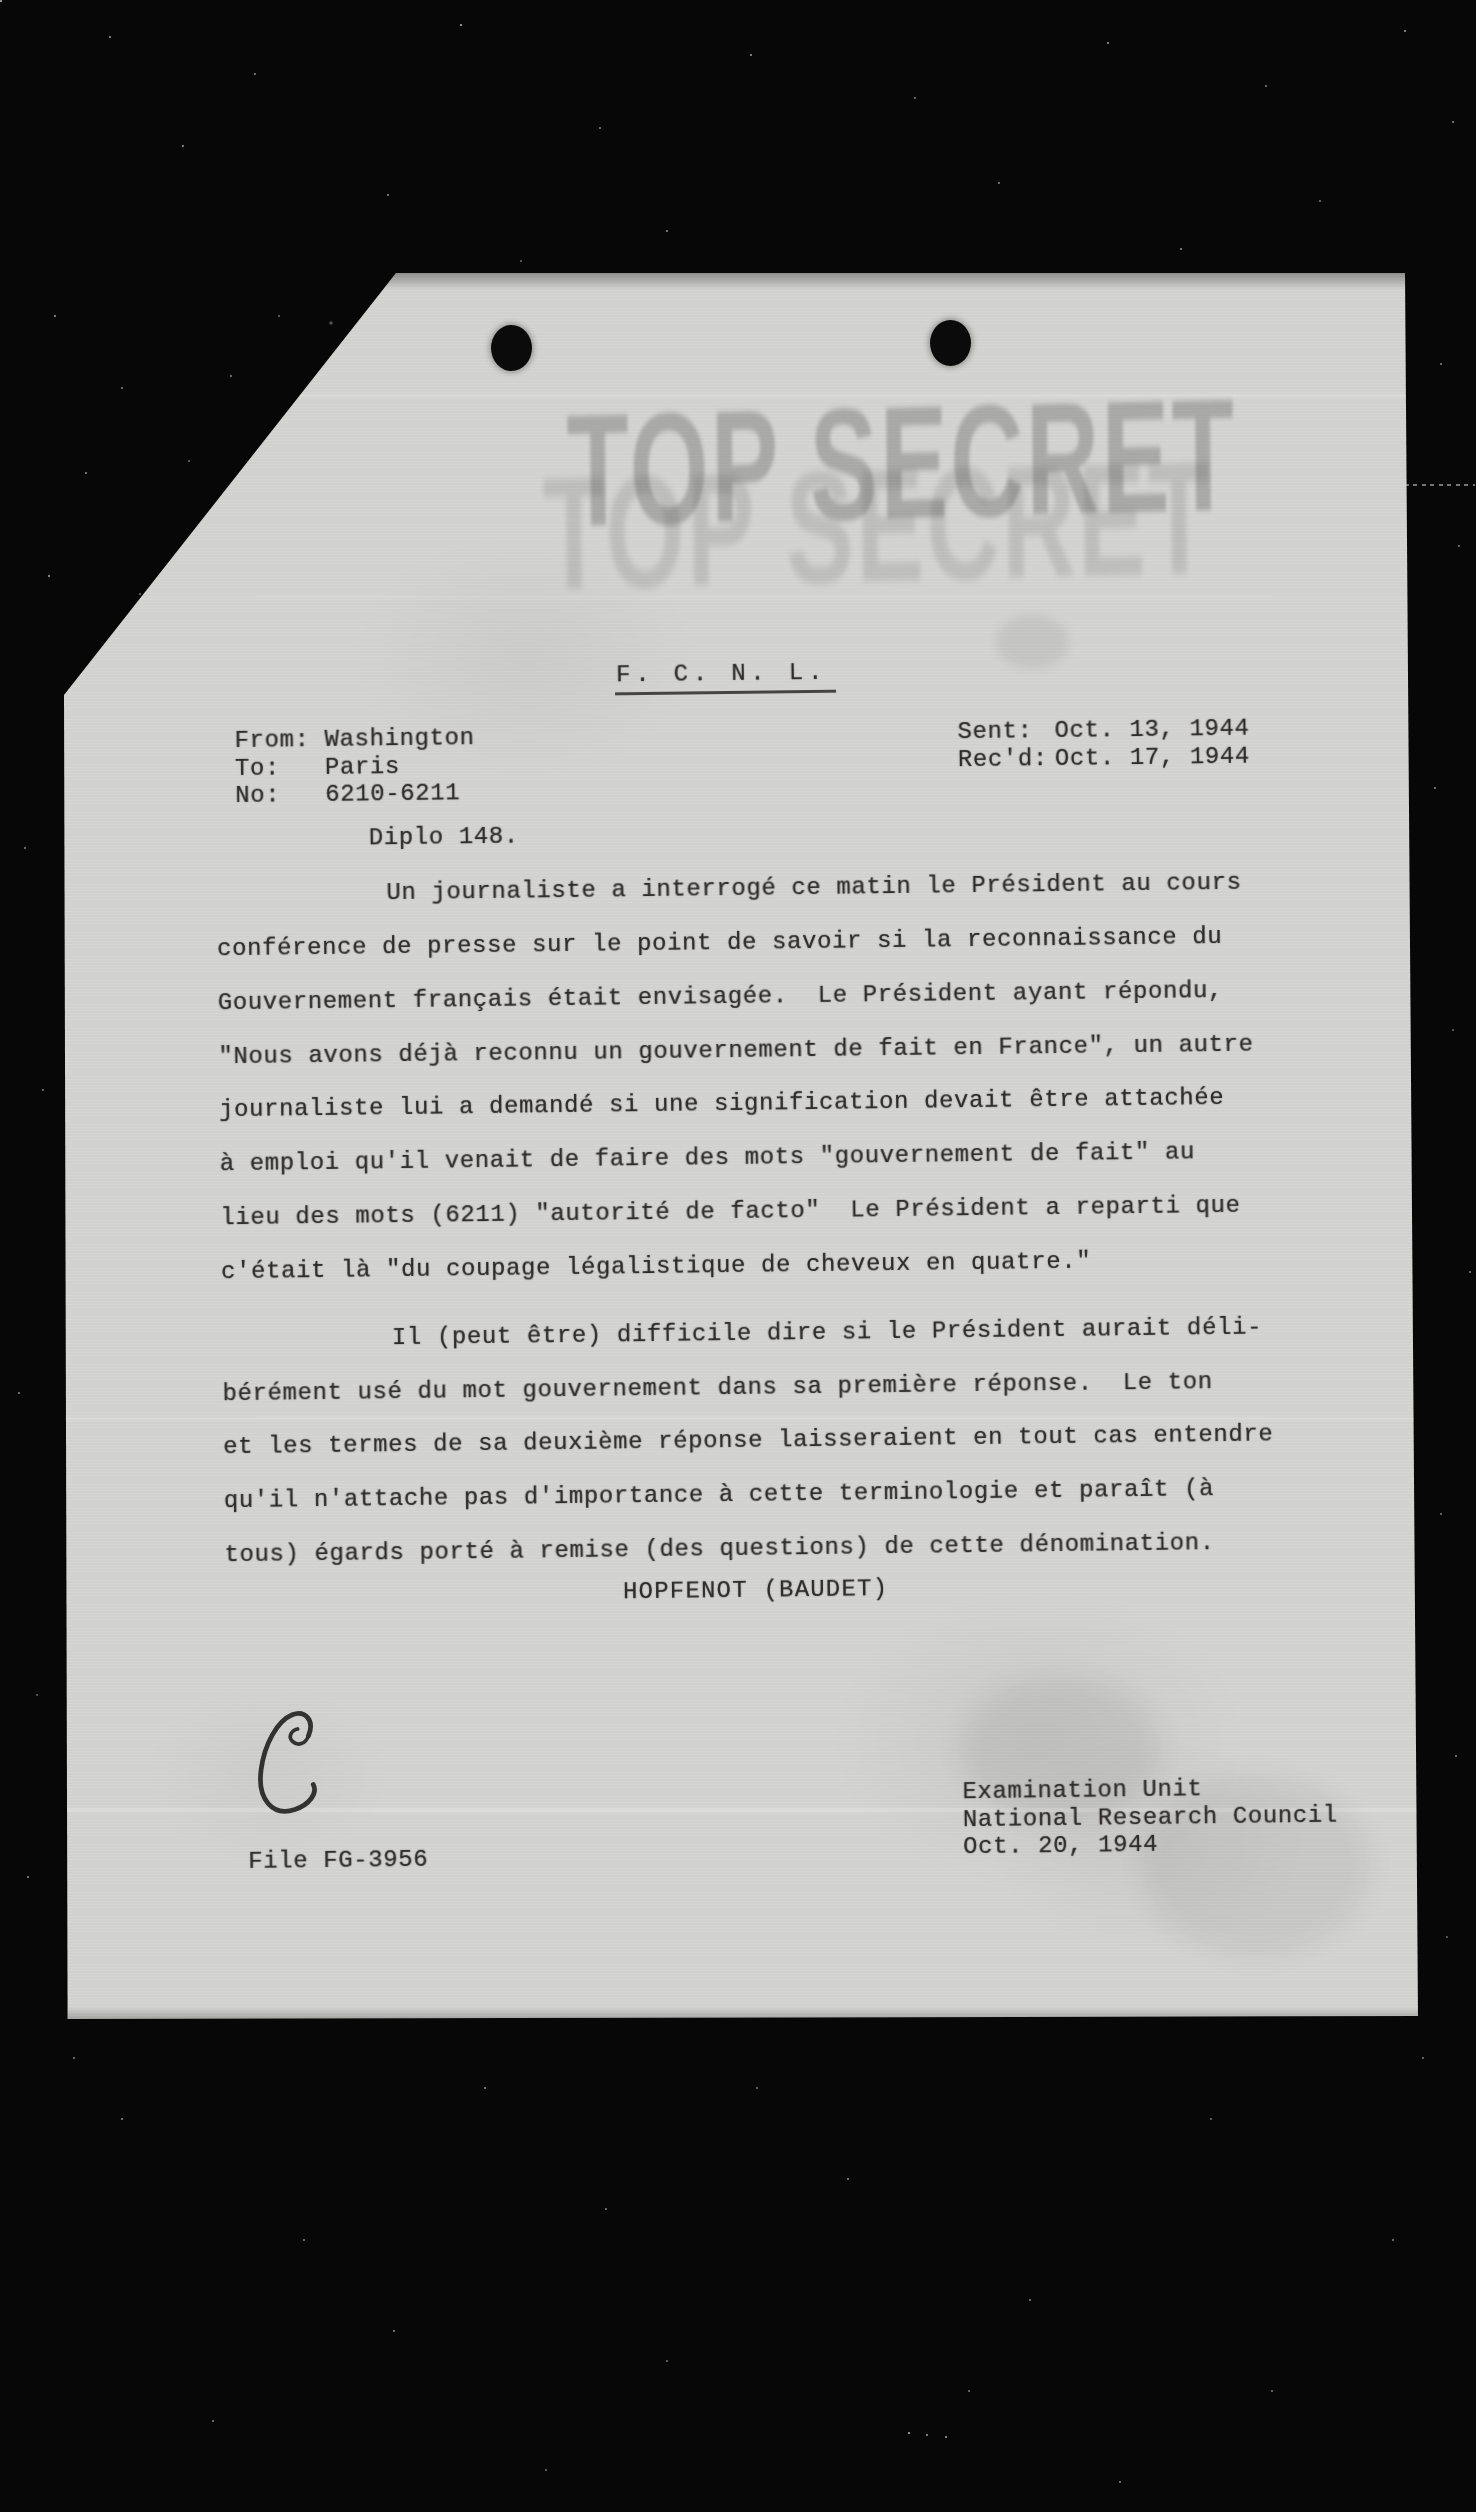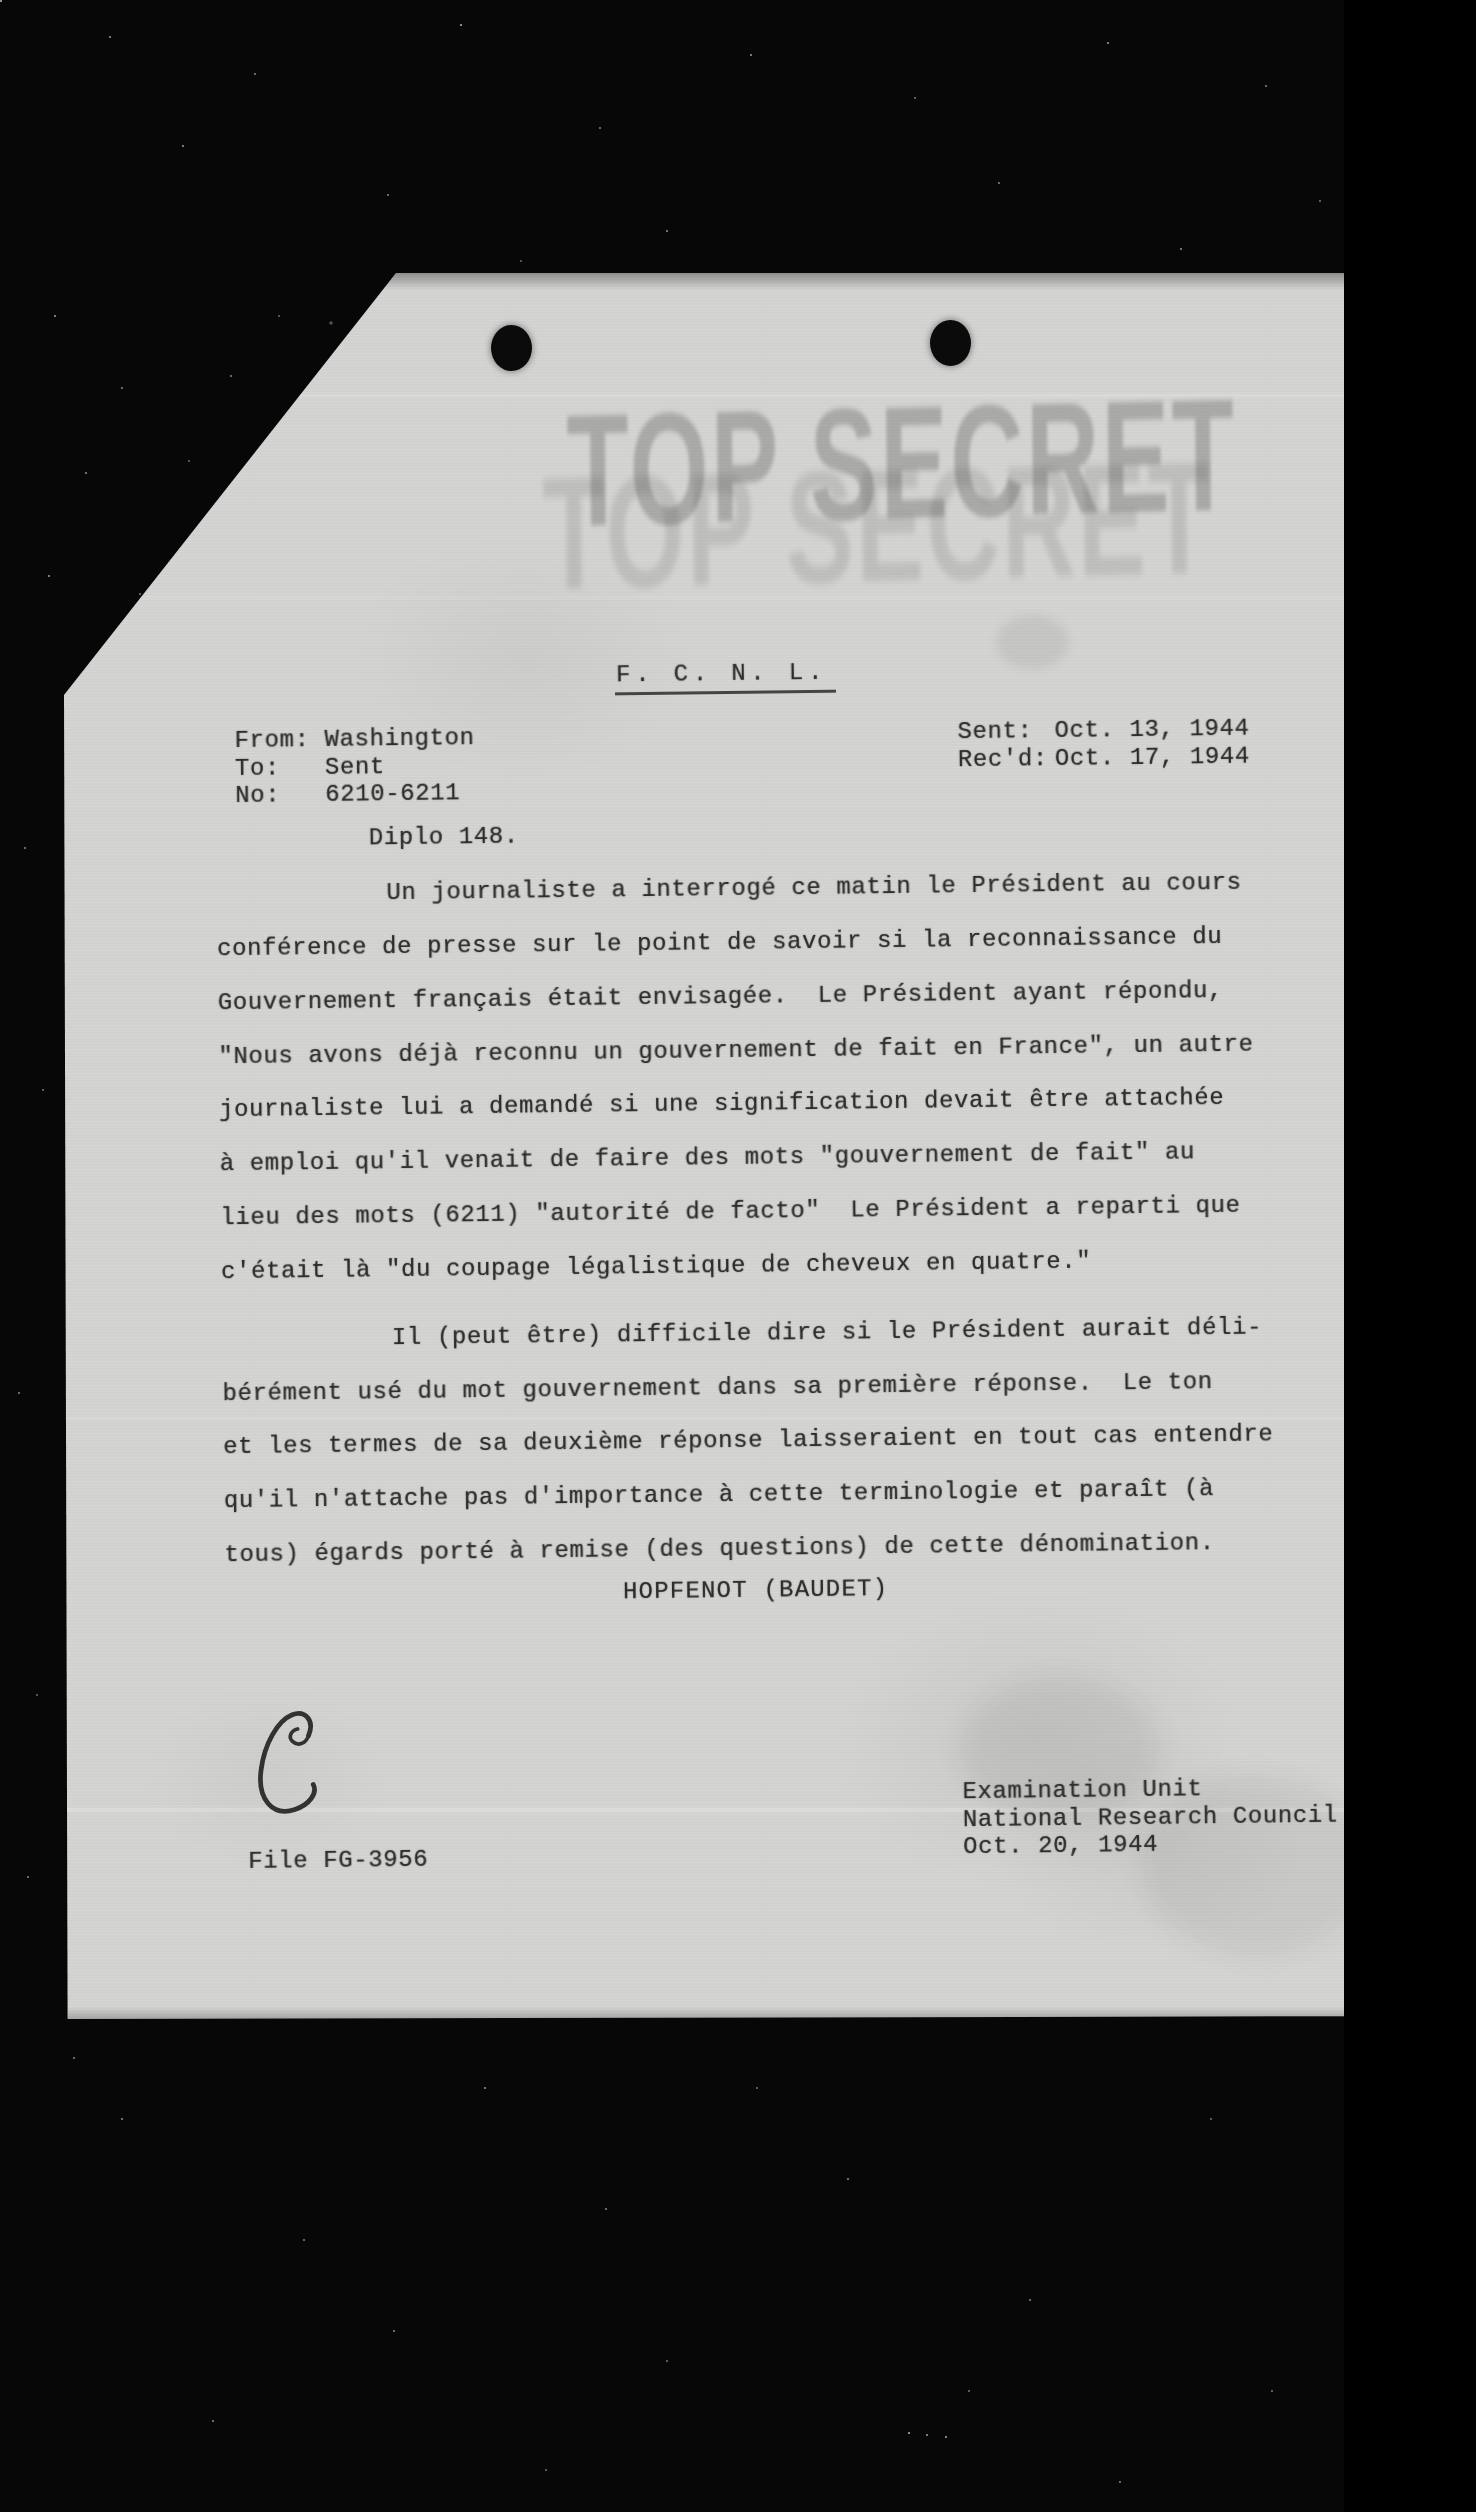--- a/index.html
+++ b/index.html
@@ -1,17 +1,17 @@
 <!DOCTYPE html>
 <html style="font-size:9.7px"><head>
 <meta charset="utf-8">
 <style>
   html,body{margin:0;padding:0;background:#000;}
   #film{
-    position:relative;width:1344px;height:2512px;overflow:hidden;
+    position:relative;width:1476px;height:2512px;overflow:hidden;
     background:#070707;
     font-family:"Liberation Mono","DejaVu Sans Mono",monospace;
   }
   
   .speck{position:absolute;width:1.8px;height:1.8px;border-radius:50%;background:rgba(255,255,255,.75);
     box-shadow:
       109px 36px 0 0 rgba(255,255,255,.6), 254px 73px 0 0 rgba(255,255,255,.5),
       460px 24px 0 0 rgba(255,255,255,.7), 599px 127px 0 0 rgba(255,255,255,.5),
       750px 54px 0 0 rgba(255,255,255,.6), 914px 97px 0 0 rgba(255,255,255,.45),
       1107px 42px 0 0 rgba(255,255,255,.6), 1265px 85px 0 0 rgba(255,255,255,.5),
@@ -110,21 +110,21 @@
 
     <div class="typed">
       <div class="t title">F. C. N. L.</div>
 
       <div class="t meta-row" style="left:176px;top:448px;">
         <span class="lab">From:</span>
         <span>Washington</span>
       </div>
       <div class="t meta-row" style="left:176px;top:476px;">
         <span class="lab">To:</span>
-        <span>Sent</span>
+        <span>Paris</span>
       </div>
       <div class="t meta-row" style="left:176px;top:503px;">
         <span class="lab">No:</span>
         <span>6210-6211</span>
       </div>
 
       <div class="t meta-row date-row" style="left:899px;top:448px;">
         <span class="lab">Sent:</span>
         <span>Oct. 13, 1944</span>
       </div>

